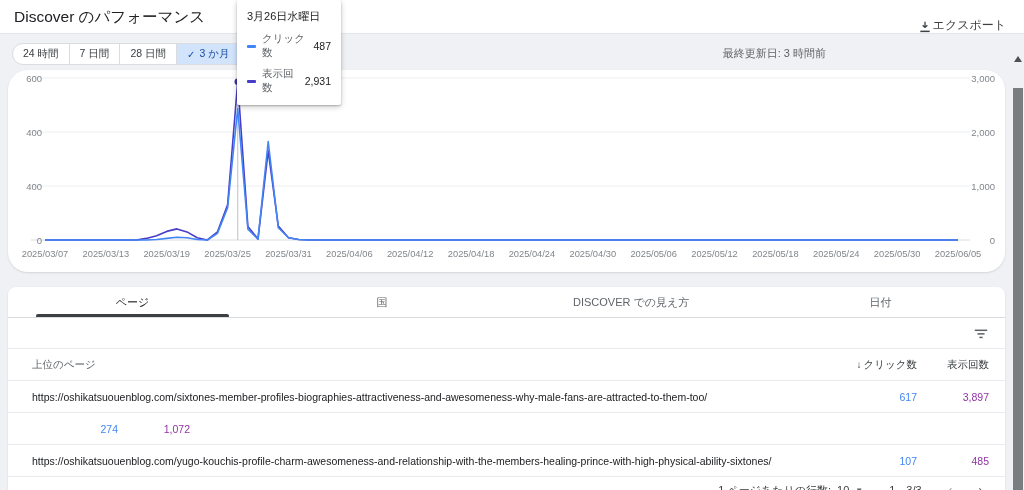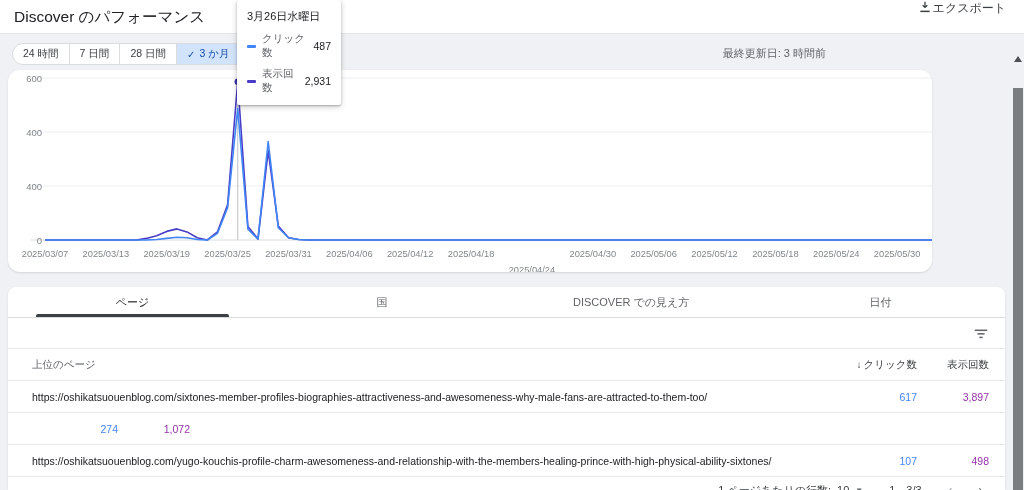--- a/index.html
+++ b/index.html
@@ -2,35 +2,35 @@
 <html><head>
 <meta charset="utf-8">
 <style>
   * { margin:0; padding:0; box-sizing:border-box; }
   html,body { width:1024px; height:490px; overflow:hidden; }
   body { font-family:"Liberation Sans","DejaVu Sans",sans-serif; background:#eff1f4; color:#202124; position:relative; }
 
   
   .app-header { position:absolute; left:0; top:0; width:1024px; height:34px; background:#fff; border-bottom:1px solid #e3e6e8; z-index:5; }
   .page-title { position:absolute; left:14px; top:0; line-height:34px; font-size:15.5px; color:#202124; }
-  .export-btn { position:absolute; right:18px; top:0; height:34px; display:flex; align-items:flex-start; gap:1px; font-size:12px; color:#3c4043; cursor:pointer; }
+  .export-btn { position:absolute; right:18px; top:0; height:34px; display:flex; align-items:flex-end; gap:1px; font-size:12px; color:#3c4043; cursor:pointer; }
 
   
   .toolbar { position:absolute; left:0; top:34px; width:844px; height:36px; }
   .seg-group { position:absolute; left:12px; top:9px; height:22px; display:flex; border:1px solid #dadce0; border-radius:13px; background:#fff; overflow:hidden; }
   .seg { display:flex; align-items:center; gap:4px; padding:0 10px; font-size:10.5px; color:#3c4043; border-right:1px solid #dadce0; cursor:pointer; white-space:nowrap; }
   .seg:last-child { border-right:none; }
   .seg.selected { background:#d2e3fc; color:#174ea6; }
   .seg .check { font-size:10px; }
   .seg .caret { font-size:8px; color:#5f6368; margin-left:2px; }
   .toolbar-divider { position:absolute; left:258px; top:11px; width:1px; height:18px; background:#dadce0; }
   .last-updated { position:absolute; right:18px; top:12px; font-size:11px; color:#5f6368; }
 
   
-  .chart-card { position:absolute; left:8px; top:70px; width:924px; height:202px; background:#fff; border-radius:12px; box-shadow:0 1px 2px rgba(60,64,67,.15); overflow:hidden; }
+  .chart-card { position:absolute; left:8px; top:70px; width:997px; height:202px; background:#fff; border-radius:20px; box-shadow:0 1px 2px rgba(60,64,67,.15); overflow:hidden; }
   .chart-card svg { position:absolute; left:0; top:0; }
   .ytick { position:absolute; font-size:9.5px; color:#80868b; }
   .ytick.left  { left:2px;  width:32px; text-align:right; }
   .ytick.right { left:955px; width:32px; text-align:right; }
   .xtick { position:absolute; top:179px; width:62px; text-align:center; font-size:9.3px; color:#80868b; }
 
   
   .chart-tooltip { position:absolute; left:237px; top:0px; width:104px; background:#fff; border-radius:2px;
                    box-shadow:0 1px 2px rgba(0,0,0,.25), 0 2px 6px rgba(0,0,0,.18); padding:9px 10px 10px; z-index:20; }
   .tt-title { font-size:11px; color:#202124; margin-bottom:8px; }
@@ -131,21 +131,21 @@
     </div>
   <div id="xticks">
       <div class="xtick" style="left: 6px;">2025/03/07</div>
       <div class="xtick" style="left: 66.8667px;">2025/03/13</div>
       <div class="xtick" style="left: 127.733px;">2025/03/19</div>
       <div class="xtick" style="left: 188.6px;">2025/03/25</div>
       <div class="xtick" style="left: 249.467px;">2025/03/31</div>
       <div class="xtick" style="left: 310.333px;">2025/04/06</div>
       <div class="xtick" style="left: 371.2px;">2025/04/12</div>
       <div class="xtick" style="left: 432.067px;">2025/04/18</div>
-      <div class="xtick" style="left: 492.933px; margin-top: 16px;">2025/04/24</div>
+      <div class="xtick" style="left: 492.933px;">2025/04/24</div>
       <div class="xtick" style="left: 553.8px;">2025/04/30</div>
       <div class="xtick" style="left: 614.667px;">2025/05/06</div>
       <div class="xtick" style="left: 675.533px;">2025/05/12</div>
       <div class="xtick" style="left: 736.4px;">2025/05/18</div>
       <div class="xtick" style="left: 797.267px;">2025/05/24</div>
       <div class="xtick" style="left: 858.133px;">2025/05/30</div>
       <div class="xtick" style="left: 919px;">2025/06/05</div>
     </div>
 </div>
 
@@ -200,21 +200,21 @@
     <div class="col-clicks">617</div>
     <div class="col-impr">3,897</div>
   </div>
   <div class="trow">
     <div class="col-clicks">274</div>
     <div class="col-impr">1,072</div>
   </div>
   <div class="trow">
     <div class="col-page">https://oshikatsuouenblog.com/yugo-kouchis-profile-charm-awesomeness-and-relationship-with-the-members-healing-prince-with-high-physical-ability-sixtones/</div>
     <div class="col-clicks">107</div>
-    <div class="col-impr">498</div>
+    <div class="col-impr">485</div>
   </div>
 
   <div class="pager">
     <div class="rpp">
       <span>1 ページあたりの行数:</span>
       <span>10</span>
       <span class="caret">▼</span>
     </div>
     <span>1～3/3</span>
     <span class="chev prev">‹</span>

